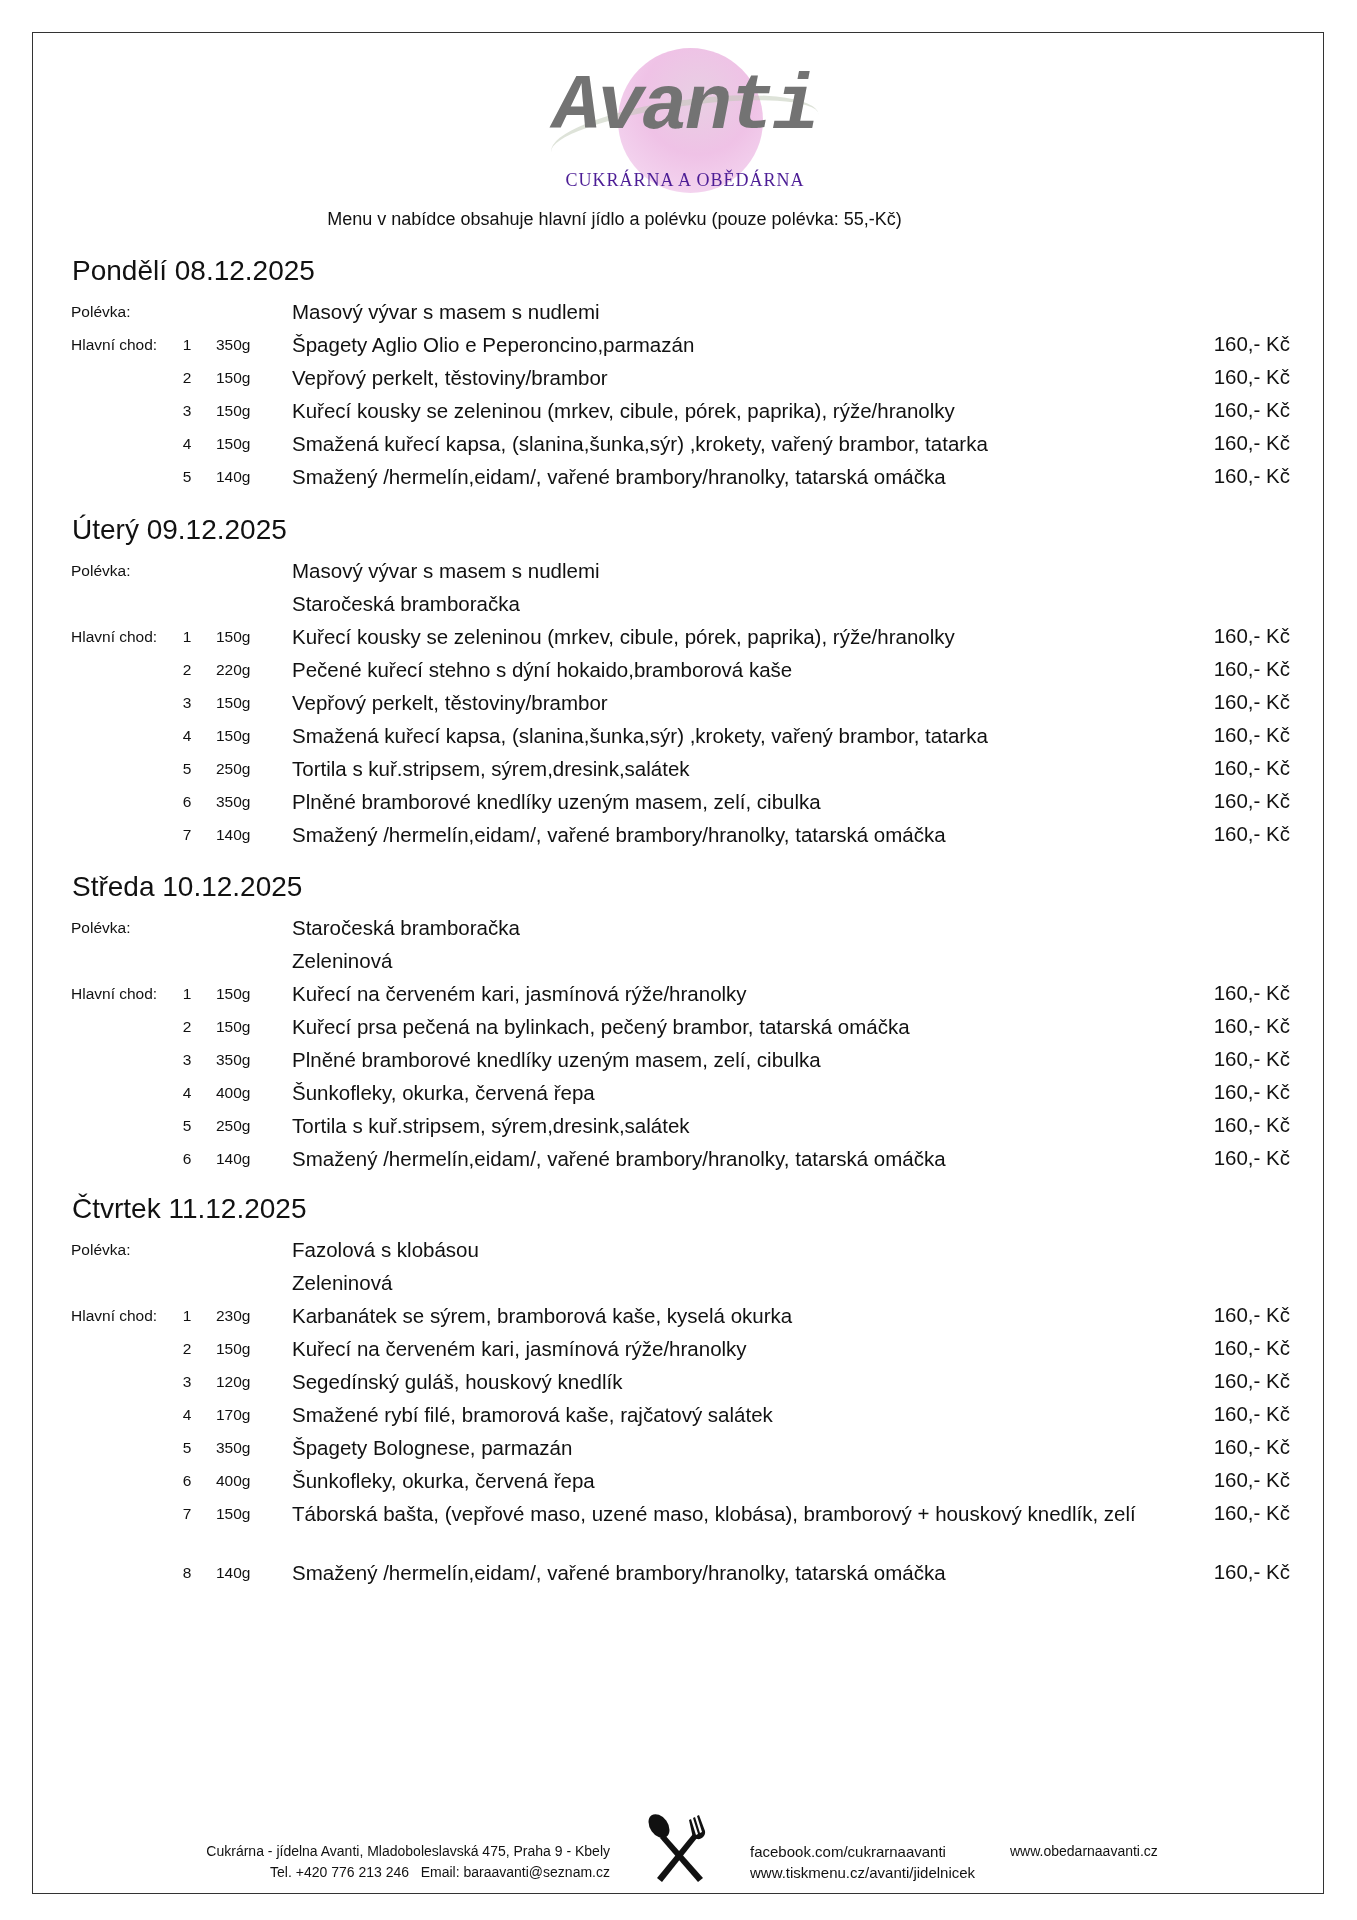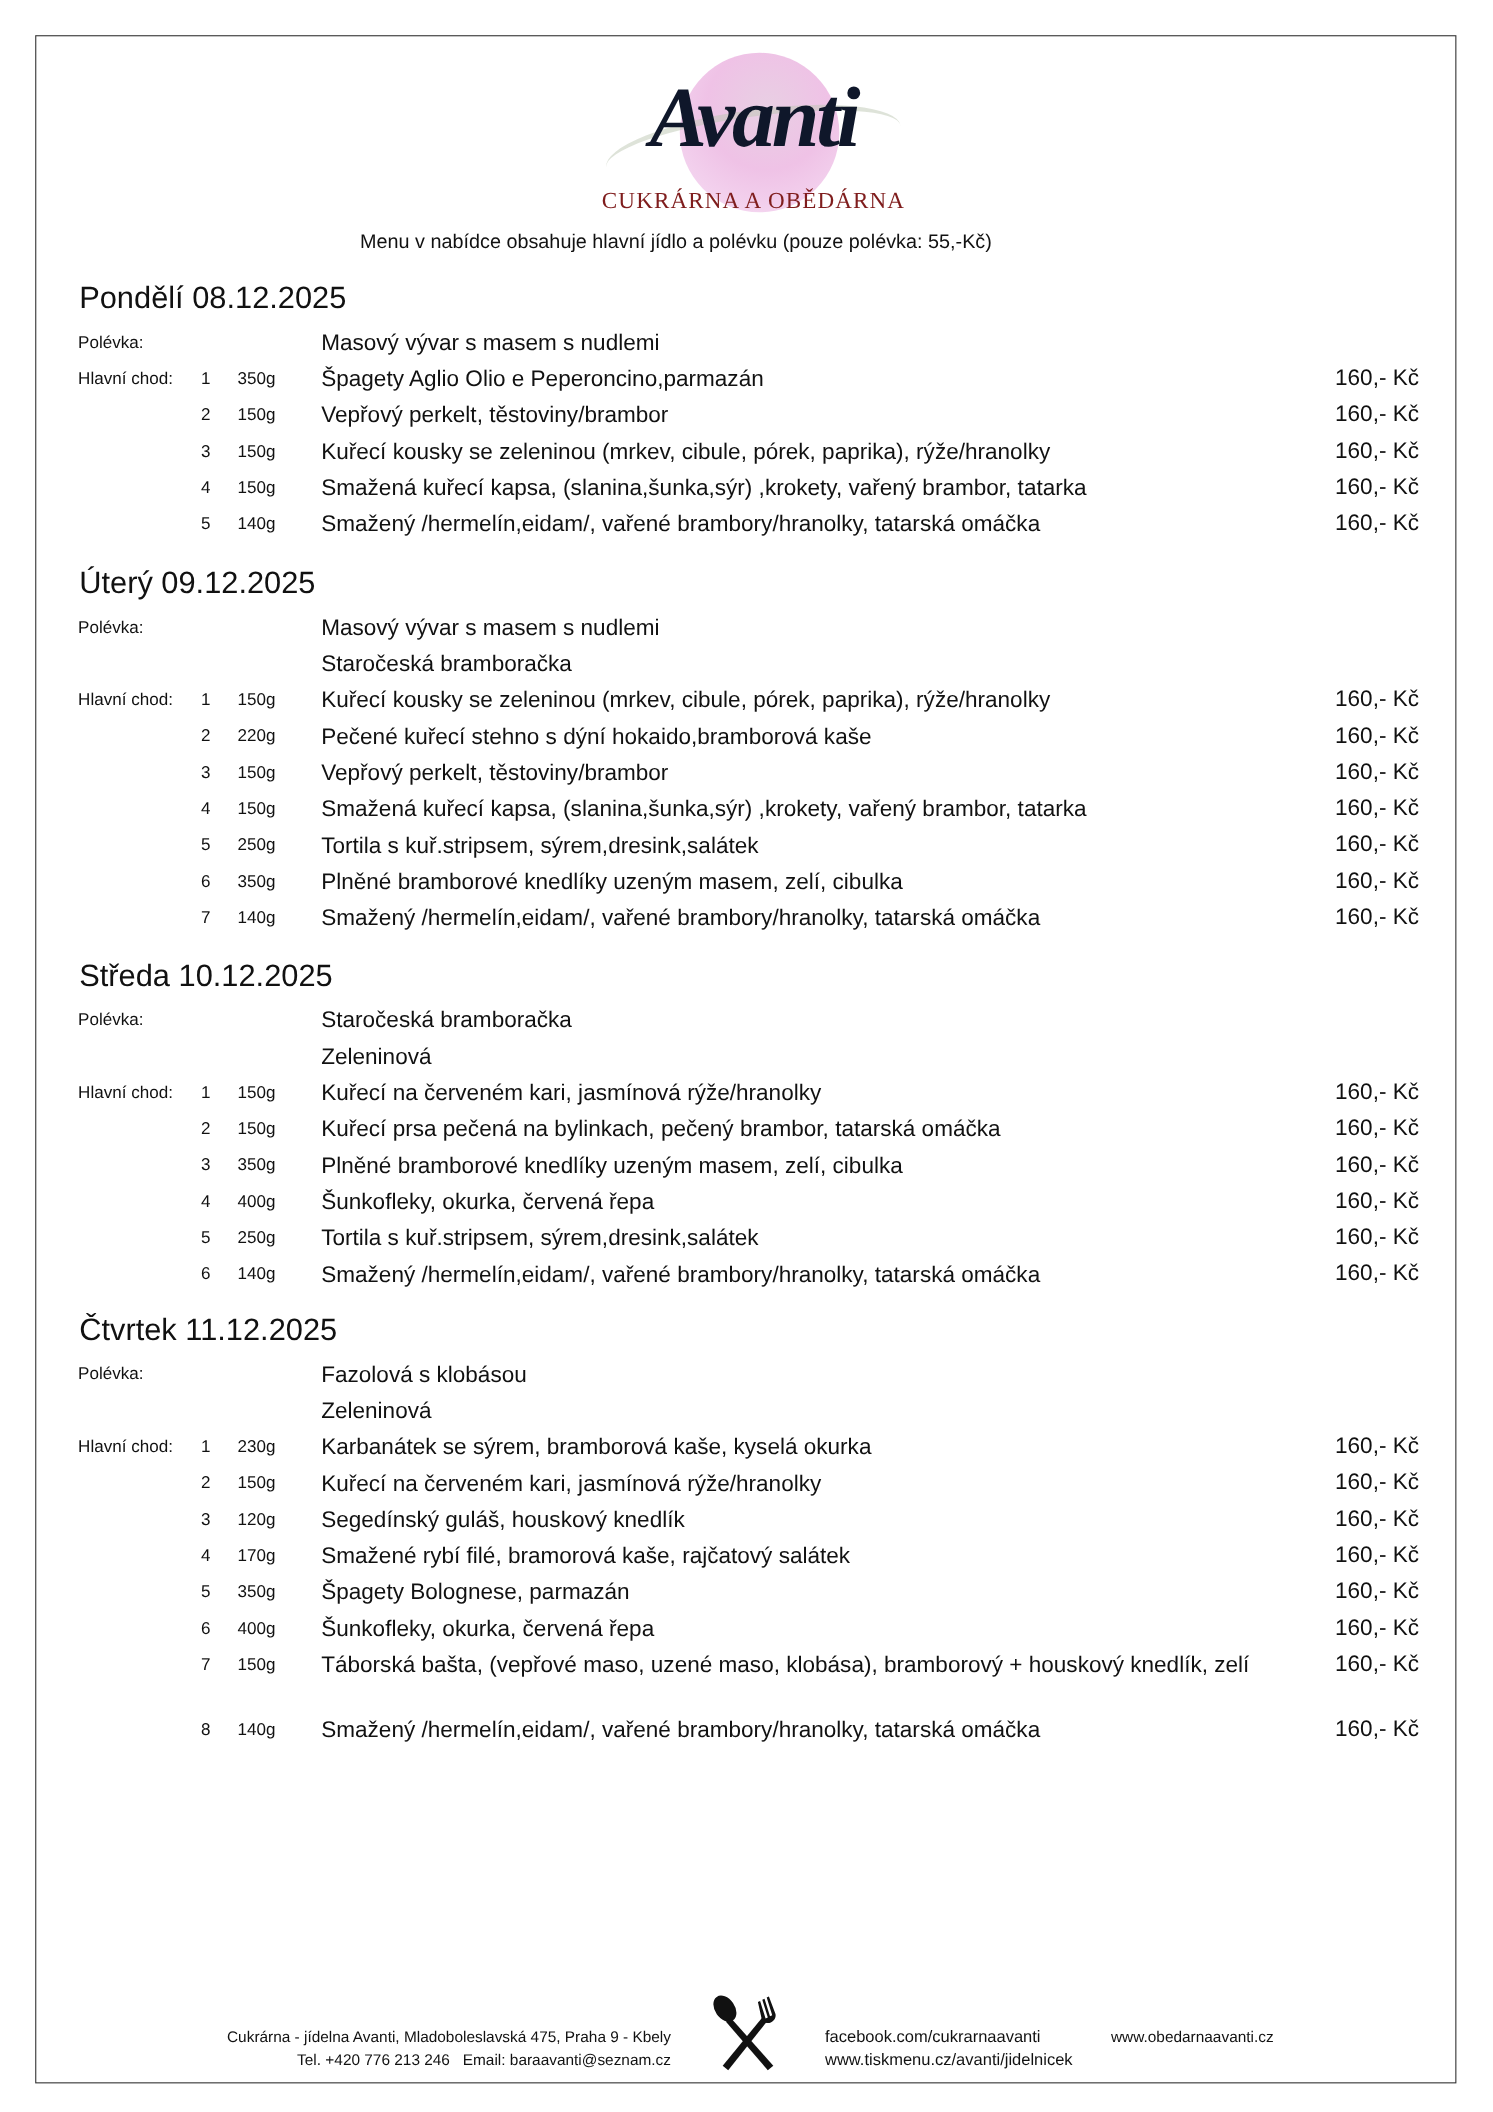--- a/index.html
+++ b/index.html
@@ -6,24 +6,24 @@
   body { width: 1357px; height: 1920px; position: relative; overflow: hidden;
          font-family: "Liberation Sans", "DejaVu Sans", sans-serif; color: #111; }
   .frame { position: absolute; left: 32px; top: 32px; width: 1292px; height: 1862px;
            border: 1.5px solid #333; box-sizing: border-box; }
   .logo { position: absolute; left: 540px; top: 40px; width: 290px; height: 170px; }
   .logo-circle { position: absolute; left: 78px; top: 8px; width: 145px; height: 145px; border-radius: 50%;
                  background: radial-gradient(circle at 55% 35%, #e8cfe3 0%, #efc2e6 45%, #f3d2ee 75%, rgba(245,215,240,0.0) 100%); }
   .logo-swash { position: absolute; left: 10px; top: 60px; width: 270px; height: 60px; border-radius: 50%;
                 border-top: 6px solid rgba(190,200,180,0.5); transform: rotate(-8deg); }
   .logo-word { position: absolute; left: 0; width: 290px; top: 28px; text-align: center;
-               font-family: Liberation Serif, serif; font-style: italic; font-weight: bold;
-               font-size: 78px; letter-spacing: -3px; color: #0f172a; line-height: 1; }
+               font-family: Liberation Mono, monospace; font-style: italic; font-weight: bold;
+               font-size: 78px; letter-spacing: -3px; color: #737373; line-height: 1; }
   .logo-sub { position: absolute; left: 0; width: 290px; top: 130px; text-align: center;
-              font-family: "Liberation Serif", serif; font-size: 21px; letter-spacing: 1px; color: #7f1d1d; }
+              font-family: "Liberation Serif", serif; font-size: 18px; letter-spacing: 1px; color: #4c1d95; }
   .intro { position: absolute; left: 0; width: 1229px; top: 209px; text-align: center; font-size: 18px; }
   .day-title { position: absolute; left: 72px; font-size: 28px; line-height: 1; }
   .row { position: absolute; left: 0; width: 1357px; height: 30px; padding-left: 36px; }
   .row .lbl { position: absolute; left: 71px; top: 6px; font-size: 15.5px; }
   .row .num { position: absolute; left: 180px; top: 6px; width: 14px; text-align: center; font-size: 15.5px; }
   .row .wt  { position: absolute; left: 216px; top: 6px; font-size: 15.5px; }
   .row .dish{ position: absolute; left: 292px; top: 2px; width: 860px; font-size: 20.5px; line-height: 25px; }
   .row .price{ position: absolute; left: 1196px; top: 2px; width: 94px; text-align: right; font-size: 20.5px; }
   .footer-left { position: absolute; right: 747px; top: 1841px; text-align: right; font-size: 14px; line-height: 21px; }
   .footer-fb { position: absolute; left: 750px; top: 1841px; font-size: 15px; line-height: 21px; }

